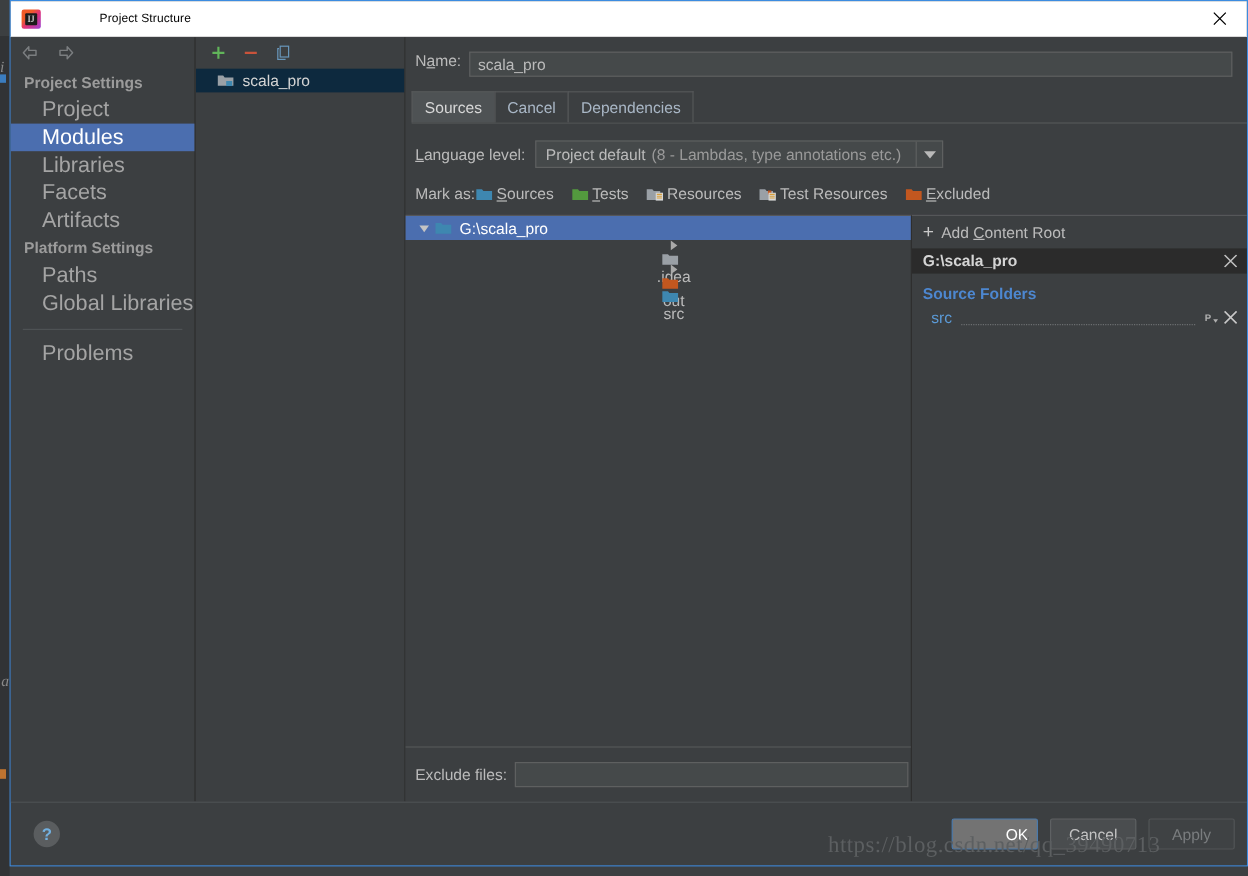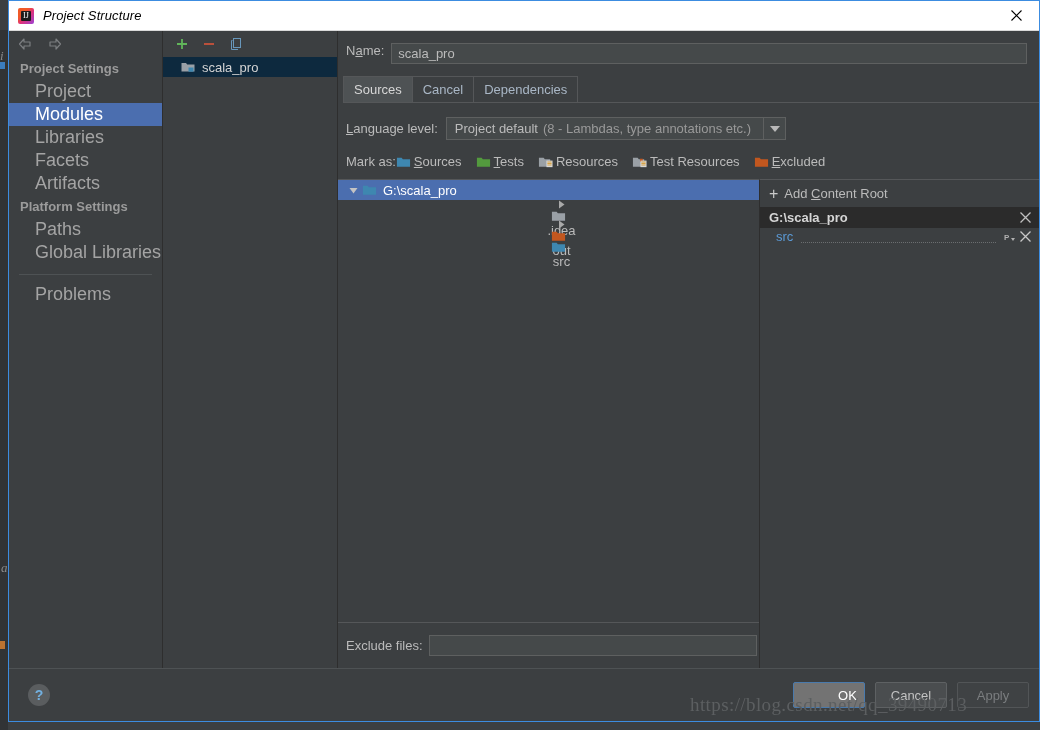--- a/index.html
+++ b/index.html
@@ -68,20 +68,21 @@
   }
 
   
   .titlebar {
     height: 29px;
     background: #ffffff;
     display: flex;
     align-items: center;
     flex: 0 0 auto;
     border-bottom: 1px solid #d9d9d9;
+    gap: 40px;
   }
   .titlebar .app-icon {
     width: 16px; height: 16px;
     margin-left: 9px;
     margin-right: 9px;
     position: relative;
     flex: 0 0 auto;
   }
   .titlebar .app-icon .sq {
     position: absolute;
@@ -98,24 +99,23 @@
   }
   .titlebar .app-icon .ij {
     position: absolute;
     left: 5px; top: 4px;
     color: #ffffff;
     font-size: 8px;
     line-height: 8px;
     font-family: "Liberation Serif", serif;
   }
   .titlebar .title-text {
-    font-size: 13px;
+    font-size: 10px;
     color: #000000;
     letter-spacing: 0.1px;
-    font-style: italic;
   }
   .titlebar .spacer { flex: 1 1 auto; }
   .titlebar .close-btn {
     width: 46px;
     height: 29px;
     display: flex;
     align-items: center;
     justify-content: center;
     flex: 0 0 auto;
   }
@@ -727,20 +727,21 @@
             </div>
 
             <div class="root-header">
               <span>G:\scala_pro</span>
               <span class="grow"></span>
               <svg width="11" height="11" viewBox="0 0 11 11">
                 <path d="M0.5 0.5 L10.5 10.5 M10.5 0.5 L0.5 10.5" stroke="#c0c0c0" stroke-width="1.3"></path>
               </svg>
             </div>
 
+            <div class="src-folders-title">Source Folders</div>
 
             <div class="src-row">
               <span class="name">src</span>
               <span class="dots"></span>
               <svg width="12" height="12" viewBox="0 0 12 12">
                 <text x="0" y="8.5" font-family="Liberation Sans, sans-serif" font-size="8" font-weight="bold" fill="#b0b0b0">P</text>
                 <path d="M7 7 L11 7 L9 10 Z" fill="#b0b0b0"></path>
               </svg>
               <svg width="11" height="11" viewBox="0 0 11 11">
                 <path d="M0.5 0.5 L10.5 10.5 M10.5 0.5 L0.5 10.5" stroke="#c8c8c8" stroke-width="1.3"></path>

